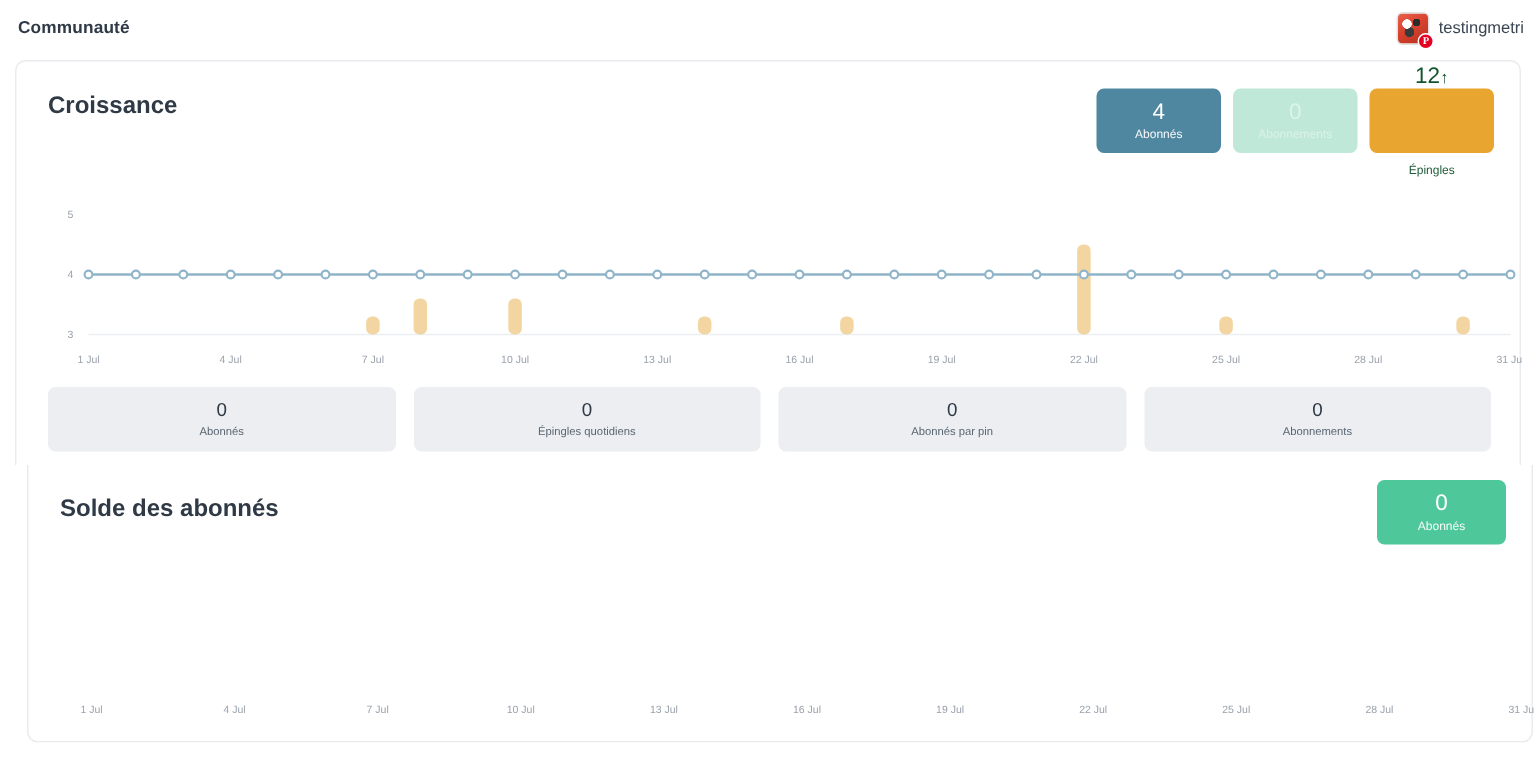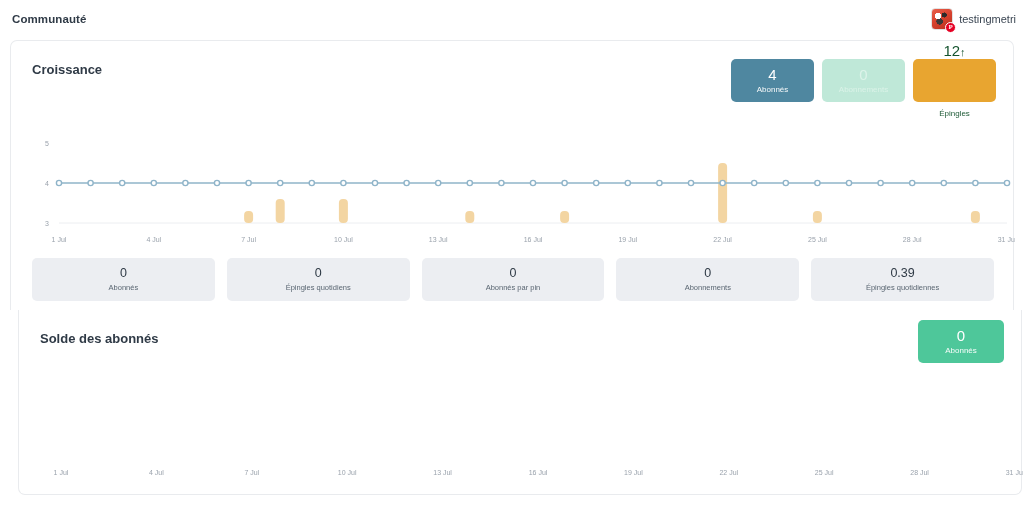--- a/index.html
+++ b/index.html
@@ -56,21 +56,21 @@
   }
   #panel-growth  { top: 40px;  height: 208px; border-bottom: none;
                    border-bottom-left-radius: 0; border-bottom-right-radius: 0; }
   #panel-stats   { top: 248px; height: 62px; border-top: none; border-bottom: none;
                    border-radius: 0; }
   #panel-balance { top: 310px; height: 185px; border-top: none;
                    border-top-left-radius: 0; border-top-right-radius: 0; margin-left: 8px; }
 
   .section-title {
     position: absolute; left: 21px; top: 21px;
-    font-size: 13px; font-weight: 700; color: #2f3a46;
+    font-size: 16px; font-weight: 700; color: #2f3a46;
   }
 
   
   .kpi-row {
     position: absolute; right: 17px; top: 18px;
     display: flex; gap: 8px;
   }
   .kpi {
     width: 83px; height: 43px; border-radius: 5px;
     display: flex; flex-direction: column;
@@ -223,24 +223,20 @@
         <div class="stat-label">Épingles quotidiens</div>
       </div>
       <div class="stat-box">
         <div class="stat-value">0</div>
         <div class="stat-label">Abonnés par pin</div>
       </div>
       <div class="stat-box">
         <div class="stat-value">0</div>
         <div class="stat-label">Abonnements</div>
       </div>
-      <div class="stat-box">
-        <div class="stat-value">0.39</div>
-        <div class="stat-label">Épingles quotidiennes</div>
-      </div>
     </div>
 </div>
 
 <div class="panel" id="panel-balance">
   <div class="section-title">Solde des abonnés</div>
 
   <div class="balance-pill" id="balance-pill" style="background: rgb(78, 199, 154);">
     <div class="balance-value">0</div>
     <div class="balance-label">Abonnés</div>
   </div>

